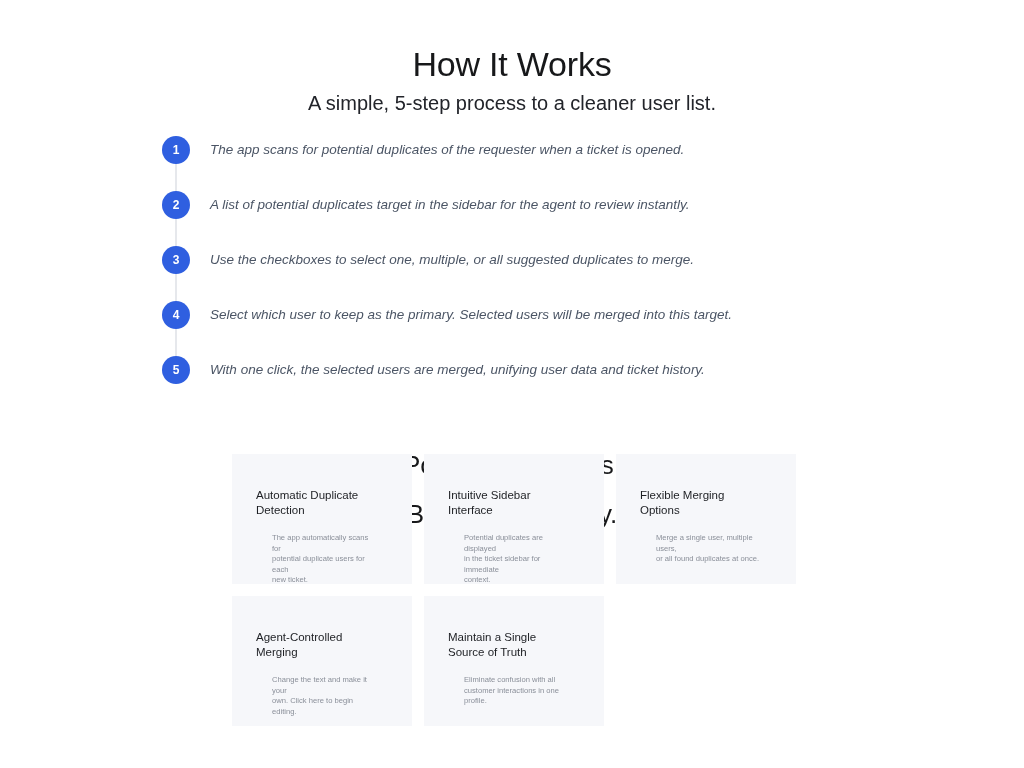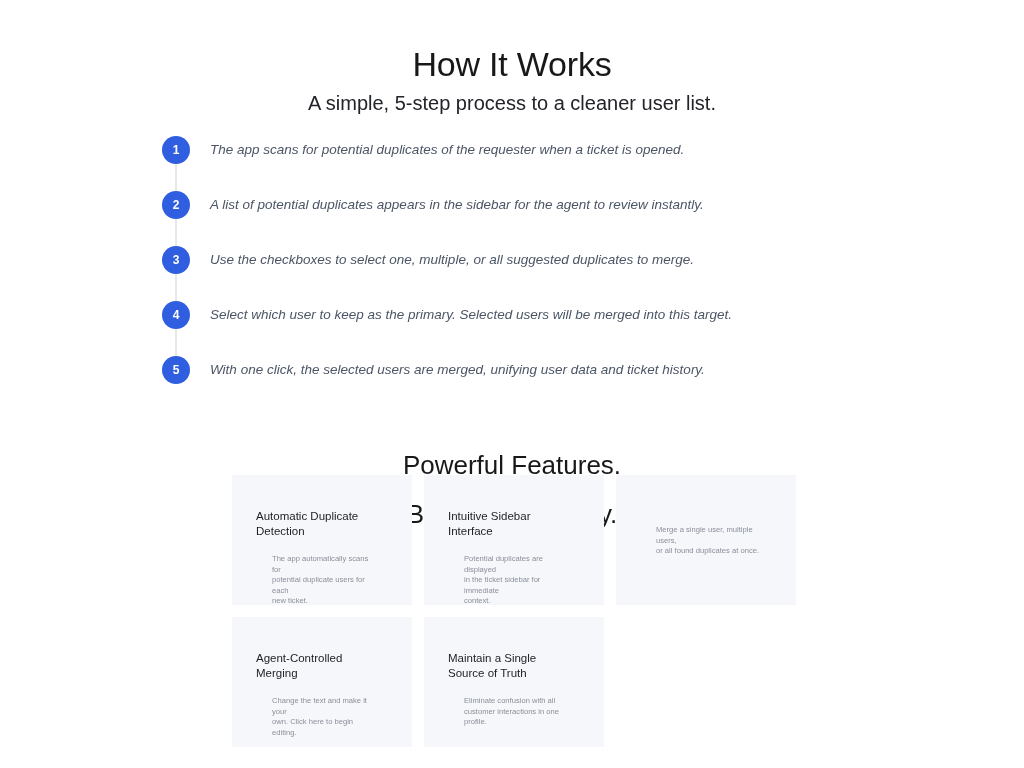--- a/index.html
+++ b/index.html
@@ -105,21 +105,21 @@
     font-weight: 400;
     color: #17181a;
     line-height: 33px;
     margin: 16px;
   }
 
   
   .feature-grid {
     position: absolute;
     left: 232px;
-    top: 475px;
+    top: 454px;
     width: 562px;
     display: grid;
     grid-template-columns: repeat(3, 180px);
     grid-template-rows: repeat(2, 130px);
     column-gap: 11px;
     row-gap: 6px;
     gap: 12px;
   }
   .feature-card {
     background: #f6f7fa;
@@ -160,21 +160,21 @@
         <div class="step-badge">1</div>
       </div>
       <div class="step-text">The app scans for potential duplicates of the requester when a ticket is opened.</div>
     </div>
 
     <div class="step-row">
       <div class="step-badge-wrap">
         <div class="connector"></div>
         <div class="step-badge">2</div>
       </div>
-      <div class="step-text">A list of potential duplicates appears in the sidebar for the agent to review instantly.</div>
+      <div class="step-text">A list of potential duplicates target in the sidebar for the agent to review instantly.</div>
     </div>
 
     <div class="step-row">
       <div class="step-badge-wrap">
         <div class="connector"></div>
         <div class="step-badge">3</div>
       </div>
       <div class="step-text">Use the checkboxes to select one, multiple, or all suggested duplicates to merge.</div>
     </div>
 
@@ -213,20 +213,22 @@
 
     <div class="feature-card">
       <div class="feature-card-title">Intuitive Sidebar
 Interface</div>
       <div class="feature-card-body">Potential duplicates are displayed
 in the ticket sidebar for immediate
 context.</div>
     </div>
 
     <div class="feature-card">
+      <div class="feature-card-title">Flexible Merging
+Options</div>
       <div class="feature-card-body">Merge a single user, multiple users,
 or all found duplicates at once.</div>
     </div>
 
     <div class="feature-card">
       <div class="feature-card-title">Agent-Controlled
 Merging</div>
       <div class="feature-card-body">Change the text and make it your
 own. Click here to begin editing.</div>
     </div>

